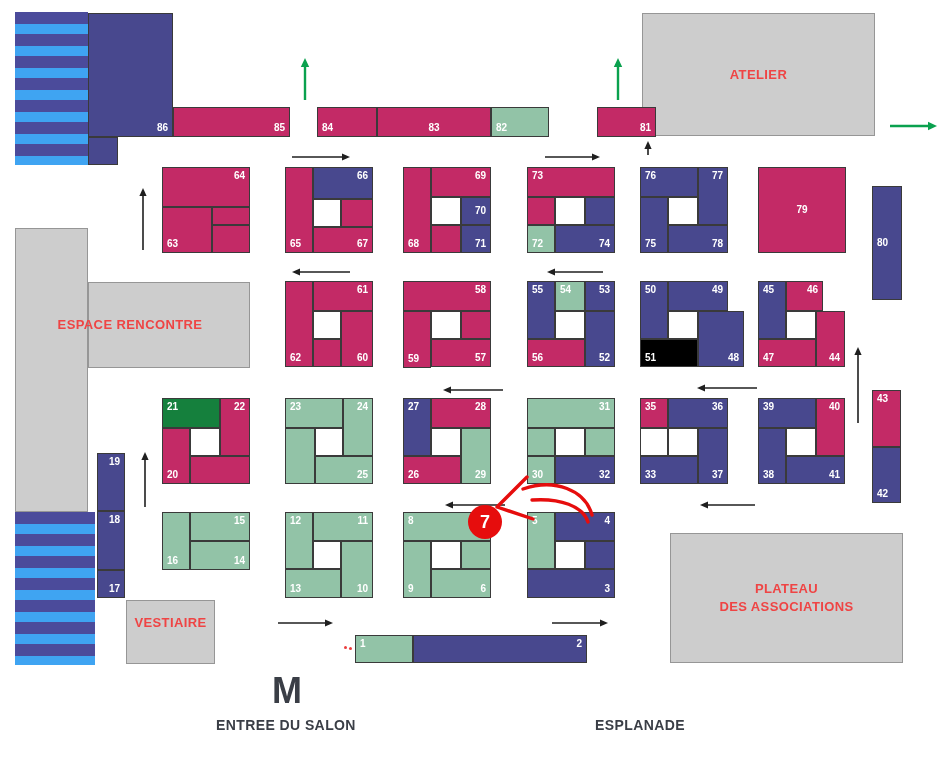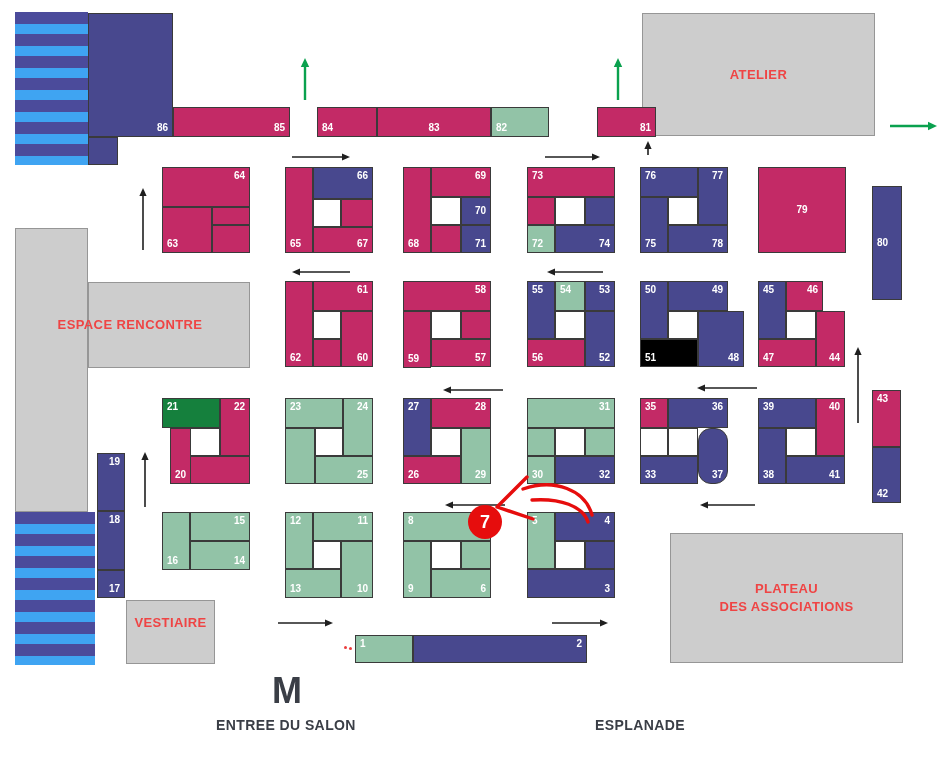--- a/index.html
+++ b/index.html
@@ -244,21 +244,21 @@
     </div>
     <div class="cell" style="position: absolute; left: 758px; top: 339px; width: 58px; height: 28px; background: rgb(195, 42, 102);">
       <span class="lp-bl">47</span>
     </div>
     <div class="cell" style="position: absolute; left: 162px; top: 398px; width: 58px; height: 30px; background: #15803d;">
       <span class="lp-tl">21</span>
     </div>
     <div class="cell" style="position: absolute; left: 220px; top: 398px; width: 30px; height: 58px; background: rgb(195, 42, 102);">
       <span class="lp-tr">22</span>
     </div>
-    <div class="cell" style="position: absolute; left: 162px; top: 428px; width: 28px; height: 56px; background: rgb(195, 42, 102); margin-left: 8px;">
+    <div class="cell" style="position: absolute; left: 162px; top: 428px; width: 28px; height: 56px; background: rgb(195, 42, 102);">
       <span class="lp-bl">20</span>
     </div>
     <div class="cell" style="position: absolute; left: 190px; top: 428px; width: 30px; height: 28px; background: rgb(255, 255, 255);"></div>
     <div class="cell" style="position: absolute; left: 190px; top: 456px; width: 60px; height: 28px; background: rgb(195, 42, 102);"></div>
     <div class="cell" style="position: absolute; left: 285px; top: 398px; width: 58px; height: 30px; background: rgb(146, 195, 167);">
       <span class="lp-tl">23</span>
     </div>
     <div class="cell" style="position: absolute; left: 343px; top: 398px; width: 30px; height: 58px; background: rgb(146, 195, 167);">
       <span class="lp-tr">24</span>
     </div>
@@ -293,21 +293,21 @@
       <span class="lp-br">32</span>
     </div>
     <div class="cell" style="position: absolute; left: 640px; top: 398px; width: 28px; height: 30px; background: rgb(195, 42, 102);">
       <span class="lp-tl">35</span>
     </div>
     <div class="cell" style="position: absolute; left: 668px; top: 398px; width: 60px; height: 30px; background: rgb(72, 72, 142);">
       <span class="lp-tr">36</span>
     </div>
     <div class="cell" style="position: absolute; left: 640px; top: 428px; width: 28px; height: 28px; background: rgb(255, 255, 255);"></div>
     <div class="cell" style="position: absolute; left: 668px; top: 428px; width: 30px; height: 28px; background: rgb(255, 255, 255);"></div>
-    <div class="cell" style="position: absolute; left: 698px; top: 428px; width: 30px; height: 56px; background: rgb(72, 72, 142); border-radius: 13px;">
+    <div class="cell" style="position: absolute; left: 698px; top: 428px; width: 30px; height: 56px; background: rgb(72, 72, 142);">
       <span class="lp-br">37</span>
     </div>
     <div class="cell" style="position: absolute; left: 640px; top: 456px; width: 58px; height: 28px; background: rgb(72, 72, 142);">
       <span class="lp-bl">33</span>
     </div>
     <div class="cell" style="position: absolute; left: 758px; top: 398px; width: 58px; height: 30px; background: rgb(72, 72, 142);">
       <span class="lp-tl">39</span>
     </div>
     <div class="cell" style="position: absolute; left: 816px; top: 398px; width: 29px; height: 58px; background: rgb(195, 42, 102);">
       <span class="lp-tr">40</span>

